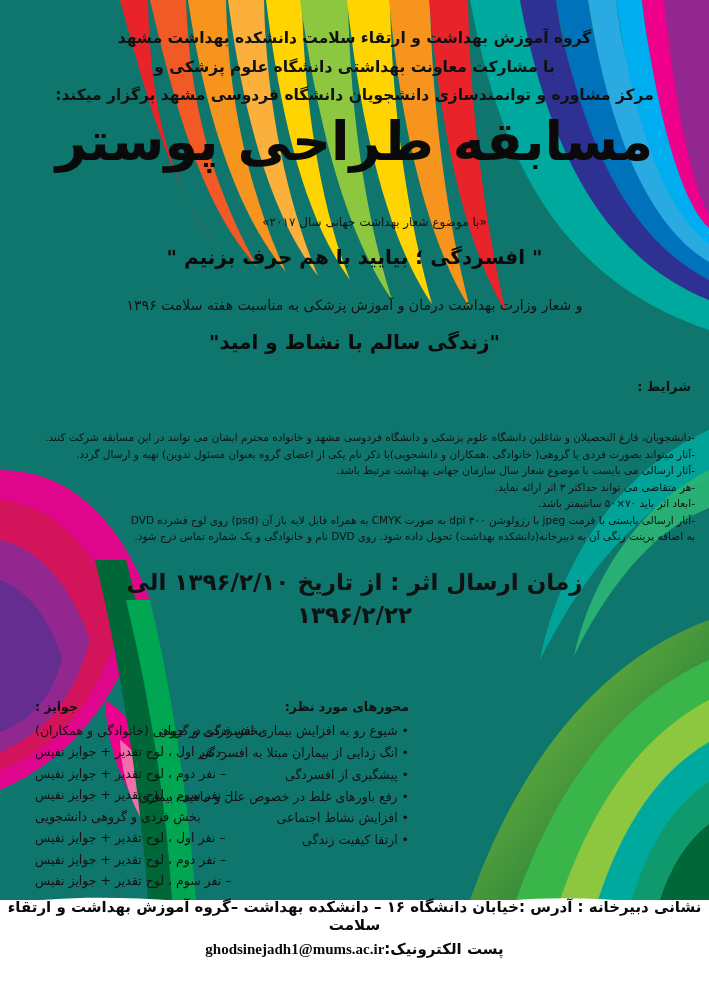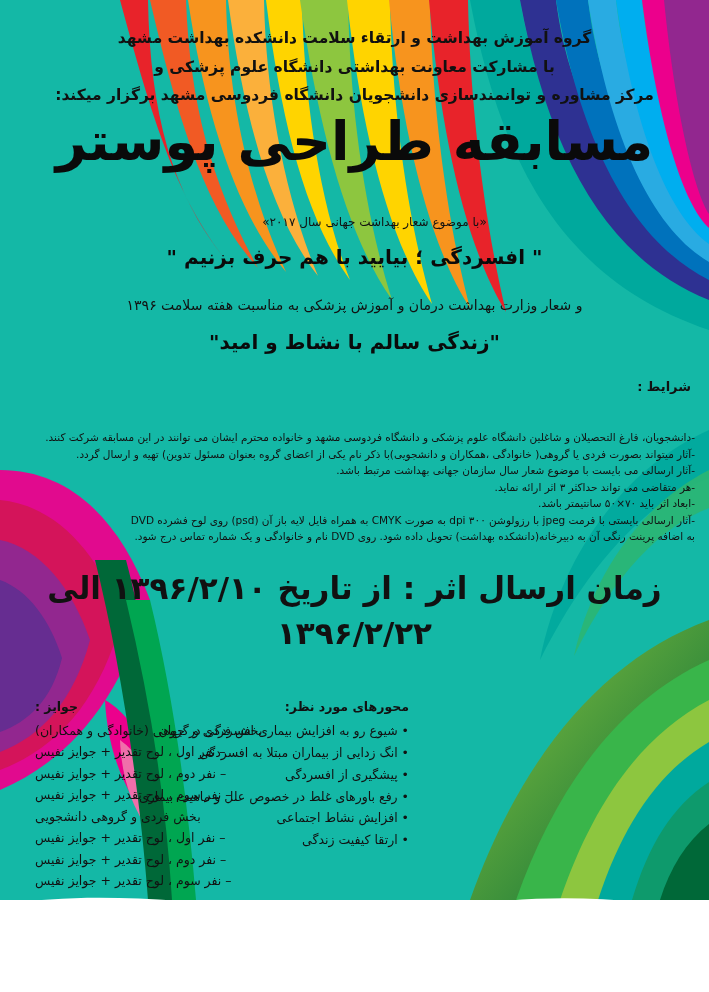--- a/index.html
+++ b/index.html
@@ -7,21 +7,21 @@
     width:709px;height:992px;
     background:#ffffff;
     font-family:"DejaVu Sans","Liberation Sans",sans-serif;
     overflow:hidden;
     position:relative;
   }
   .poster{
     position:relative;
     width:709px;height:992px;
     overflow:hidden;
-    background:#14b8a6;
+    background:#0f766e;
   }
 
   
   .bg{position:absolute;inset:0;overflow:hidden;}
   .bg svg{position:absolute;top:0;left:0;}
 
   
   .layer{position:absolute;z-index:5;}
 
   .hdr{
@@ -68,21 +68,21 @@
   }
   .cond-list{
     top:429px;right:14px;left:14px;
     font-size:10.5px;color:#111;line-height:1.58;
     direction:rtl;text-align:right;
   }
   .cond-list div{white-space:nowrap;}
 
   .dates{
     top:566px;left:0;right:0;text-align:center;
-    font-size:31px;font-weight:bold;color:#111;direction:rtl;
+    font-size:23px;font-weight:bold;color:#111;direction:rtl;
     line-height:1.45;
   }
 
   .axes{
     top:696px;right:300px;
     width:250px;
     direction:rtl;text-align:right;
     font-size:12.5px;color:#111;line-height:1.75;
   }
   .axes .h{font-weight:bold;margin-bottom:2px;}
@@ -233,14 +233,20 @@
       <div>– نفر اول ،  لوح تقدیر + جوایز نفیس</div>
       <div>– نفر دوم ،  لوح تقدیر + جوایز نفیس</div>
       <div>– نفر سوم ،  لوح تقدیر + جوایز نفیس</div>
       <div class="grp">بخش فردی و گروهی دانشجویی</div>
       <div>– نفر اول ،  لوح تقدیر + جوایز نفیس</div>
       <div>– نفر دوم ،  لوح تقدیر + جوایز نفیس</div>
       <div>– نفر سوم ،  لوح تقدیر + جوایز نفیس</div>
     </div>
   </div>
 
+  <div class="layer footer">
+    <div class="addr">نشانی دبیرخانه : آدرس :خیابان دانشگاه ۱۶ – دانشکده بهداشت –گروه آموزش بهداشت و ارتقاء سلامت</div>
+    <div class="mailrow">
+      <span>پست الکترونیک:</span><span class="mail">ghodsinejadh1@mums.ac.ir</span>
+    </div>
+  </div>
 
 </div>
 
 </body></html>

